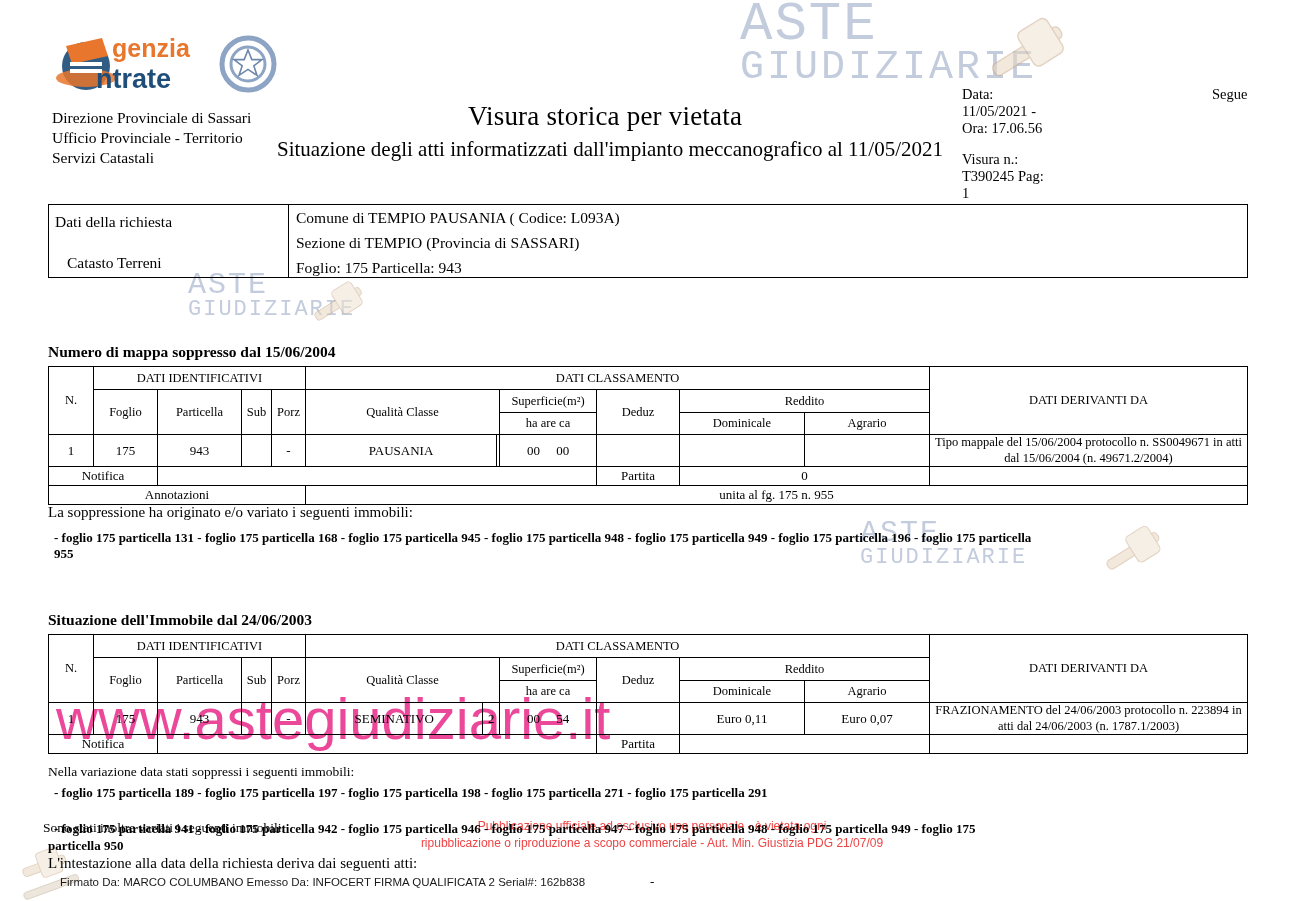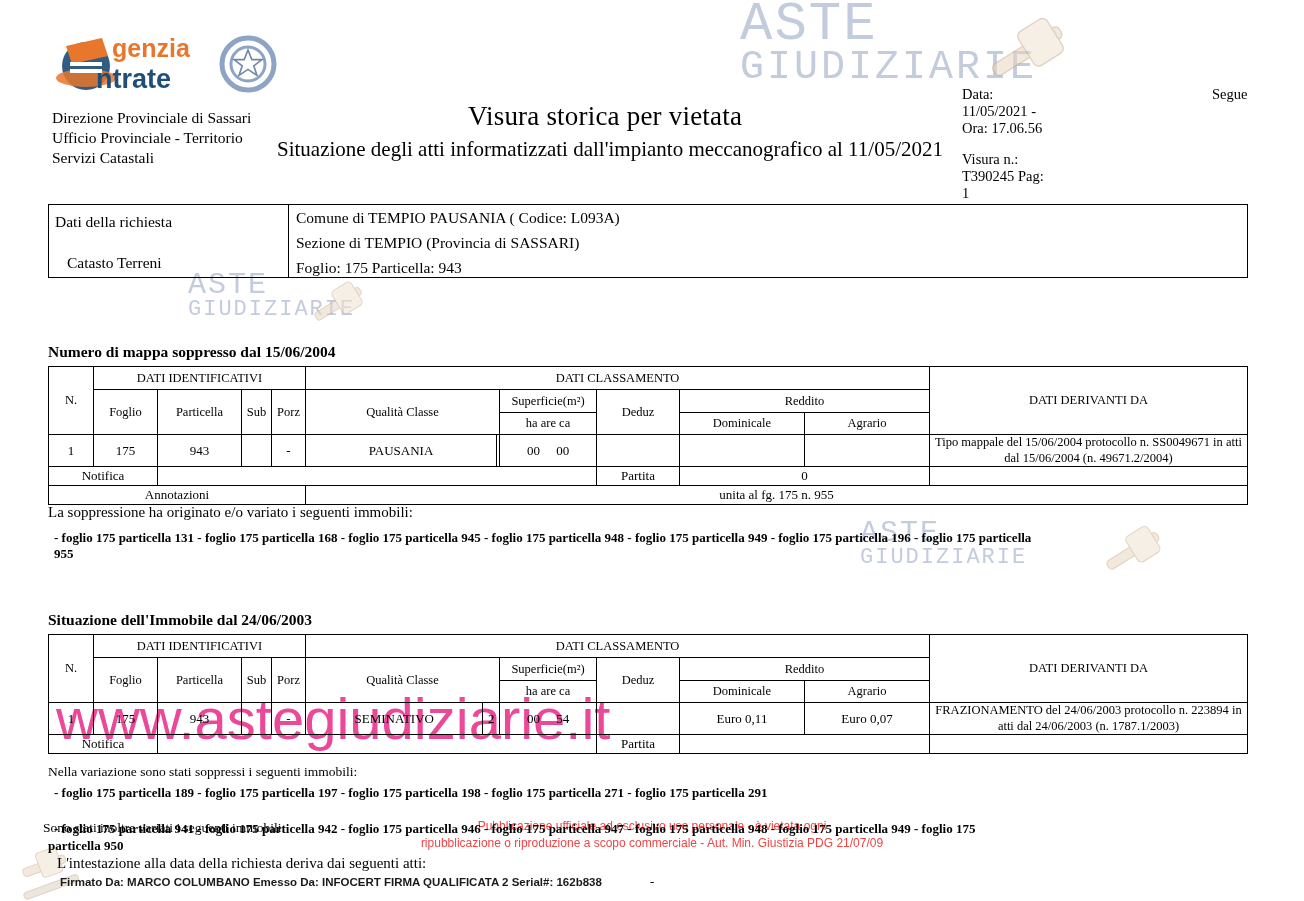--- a/index.html
+++ b/index.html
@@ -98,21 +98,21 @@
     padding: 1px 3px; line-height: 1.25;
   }
 
   
   .nar { position: absolute; font-size: 15px; font-family: Liberation Serif, serif; }
   .nar-b { position: absolute; font-size: 13px; font-weight: bold; }
   .nar-s { position: absolute; font-size: 13.5px; }
 
   .sig {
     position: absolute; left: 60px; top: 876px;
-    font-family: "Liberation Sans", sans-serif; font-size: 11.5px; color: #1a1a1a; font-weight: bold;
+    font-family: "Liberation Sans", sans-serif; font-size: 11.5px; color: #1a1a1a;
   }
   .sig-dash { position: absolute; left: 650px; top: 874px; font-size: 13px; }
 </style>
 </head>
 <body>
 
 <div class="wm wm-aste" style="left:740px; top:0px;">
   <div class="l1">ASTE</div>
   <div class="l2">GIUDIZIARIE</div>
 </div>
@@ -313,23 +313,23 @@
     <tr class="row-small">
       <td class="lbl" colspan="2">Notifica</td>
       <td colspan="6"></td>
       <td class="lbl">Partita</td>
       <td class="lft" colspan="2"></td>
       <td></td>
     </tr>
   </tbody>
     </table>
 
-  <div class="nar-s" style="left:48px; top:764px;">Nella variazione sono stati soppressi i seguenti immobili:</div>
+  <div class="nar-s" style="left:48px; top:764px;">Nella variazione data stati soppressi i seguenti immobili:</div>
   <div class="nar-b" style="left:54px; top:785px;">- foglio 175 particella 189 - foglio 175 particella 197 - foglio 175 particella 198 - foglio 175 particella 271 - foglio 175 particella 291</div>
   <div class="nar-s" style="left:43px; top:804px;margin-top:16px;">Sono stati inoltre variati i seguenti immobili:</div>
   <div class="nar-b" style="left:54px; top:821px;">- foglio 175 particella 941 - foglio 175 particella 942 - foglio 175 particella 946 - foglio 175 particella 947 - foglio 175 particella 948 - foglio 175 particella 949 - foglio 175</div>
   <div class="nar-b" style="left:48px; top:838px;">particella 950</div>
 
-  <div class="nar" style="left:48px; top:855px;margin-left:9px;">L'intestazione alla data della richiesta deriva dai seguenti atti:</div>
+  <div class="nar" style="left:48px; top:855px;">L'intestazione alla data della richiesta deriva dai seguenti atti:</div>
   <div class="sig">Firmato Da: MARCO COLUMBANO Emesso Da: INFOCERT FIRMA QUALIFICATA 2 Serial#: 162b838</div>
   <div class="sig-dash">-</div>
 
 </div>
 
 </body></html>

